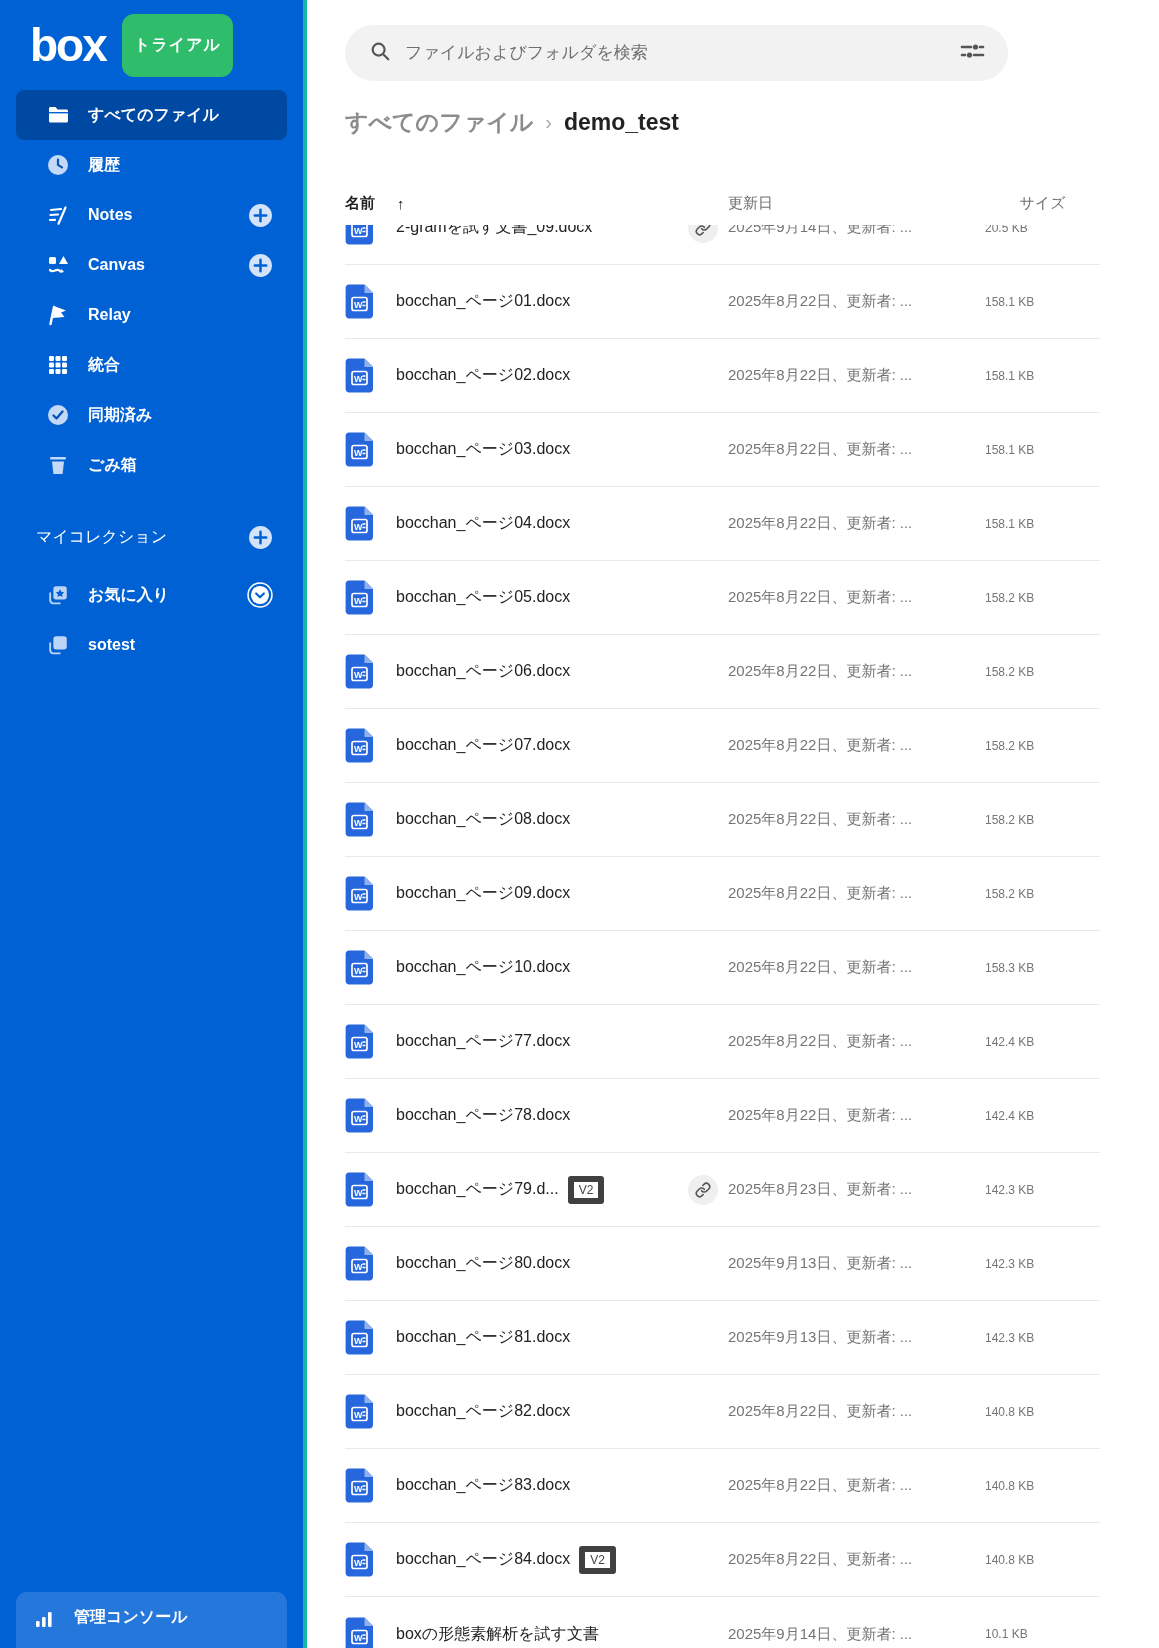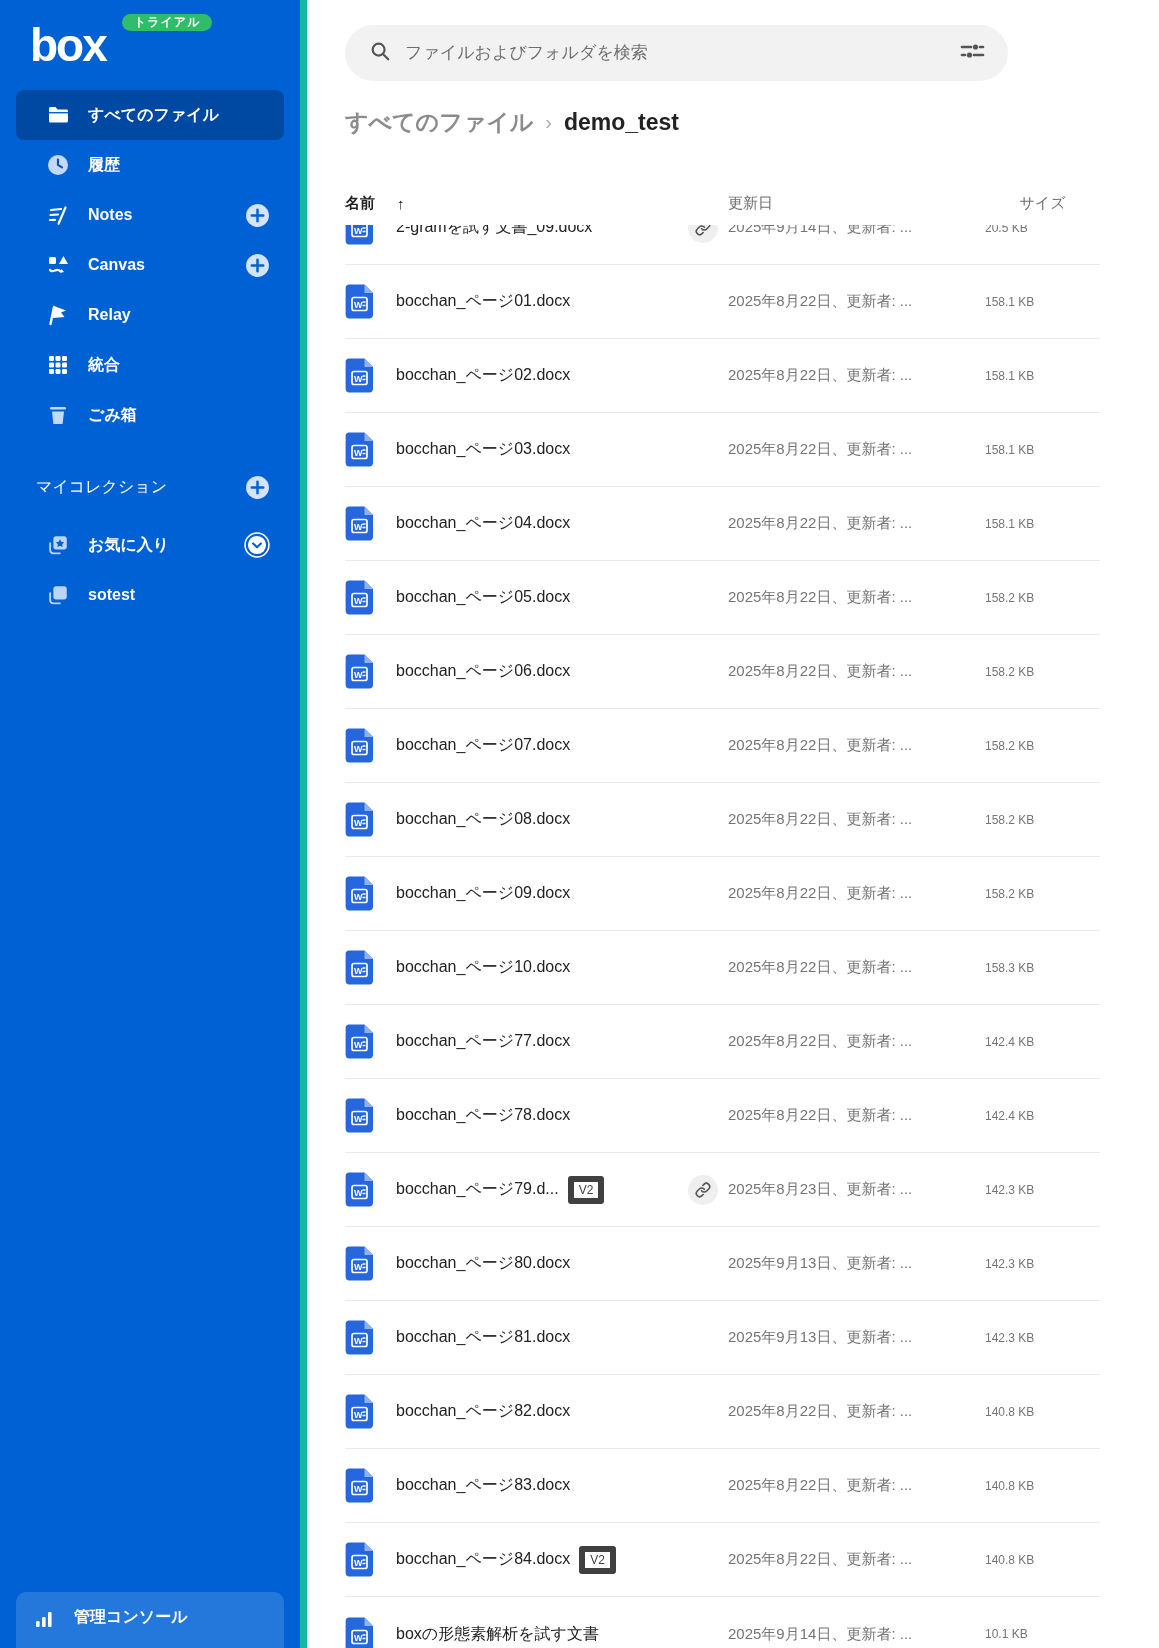--- a/index.html
+++ b/index.html
@@ -2,25 +2,25 @@
 <html><head>
 <meta charset="utf-8">
 <style>
   * { margin:0; padding:0; box-sizing:border-box; }
   html,body { width:1159px; height:1648px; overflow:hidden; background:#fff;
     font-family:"Liberation Sans","DejaVu Sans",sans-serif; }
   .app { display:flex; width:1159px; height:1648px; }
 
   
   .sidebar { position:relative; width:307px; min-width:307px; background:#0061d5;
-    color:#fff; display:flex; flex-direction:column; border-right:7px solid #14b8a6; }
+    color:#fff; display:flex; flex-direction:column; border-right:4px solid #14b8a6; }
   .logo-wrap { position:relative; padding:22px 0 14px 30px; }
   .logo { font-size:46px; font-weight:800; letter-spacing:-2px; color:#fff; line-height:1; }
   .trial-badge { position:absolute; left:122px; top:14px; background:#2fbc6b; color:#fff;
-    font-size:12px; font-weight:700; padding:0 12px; border-radius:12px; letter-spacing:1px; }
+    font-size:16px; font-weight:700; padding:21px 12px; border-radius:12px; letter-spacing:1px; }
   .nav { padding:8px 0 0 0; }
   .nav-item { position:relative; display:flex; align-items:center; gap:18px;
     height:50px; padding-left:30px; margin:0 16px; border-radius:8px;
     font-size:16px; font-weight:600; color:#fff; cursor:pointer; }
   .nav-item.selected { background:rgba(0,0,0,0.24); }
   .nav-item .ico { width:24px; height:24px; display:flex; align-items:center; justify-content:center; }
   .trailing { position:absolute; right:14px; top:50%; transform:translateY(-50%);
     width:26px; height:26px; display:flex; align-items:center; justify-content:center; }
   .section-header { position:relative; display:flex; align-items:center; height:50px;
     margin:22px 16px 0 16px; padding-left:20px; font-size:16px; font-weight:400; }
@@ -151,20 +151,29 @@
                 <rect x="3" y="9.5" width="5" height="5" rx="1.2"></rect>
                 <rect x="9.5" y="9.5" width="5" height="5" rx="1.2"></rect>
                 <rect x="16" y="9.5" width="5" height="5" rx="1.2"></rect>
                 <rect x="3" y="16" width="5" height="5" rx="1.2"></rect>
                 <rect x="9.5" y="16" width="5" height="5" rx="1.2"></rect>
                 <rect x="16" y="16" width="5" height="5" rx="1.2"></rect>
               </g>
             </svg>
           </span>
           <span>統合</span>
+        </div>
+        <div class="nav-item">
+          <span class="ico">
+            <svg width="24" height="24" viewBox="0 0 24 24">
+              <circle cx="12" cy="12" r="10" fill="#c3d9f7"></circle>
+              <path d="M7.5 12.5l3 3 6-7" stroke="#0a55b4" stroke-width="2.4" fill="none" stroke-linecap="round" stroke-linejoin="round"></path>
+            </svg>
+          </span>
+          <span>同期済み</span>
         </div>
         <div class="nav-item">
           <span class="ico">
             <svg width="24" height="24" viewBox="0 0 24 24" fill="#c3d9f7">
               <rect x="4" y="4" width="16" height="2.6" rx="1.3"></rect>
               <path d="M6 8.5h12L16.6 21H7.4z"></path>
             </svg>
           </span>
           <span>ごみ箱</span>
         </div>

